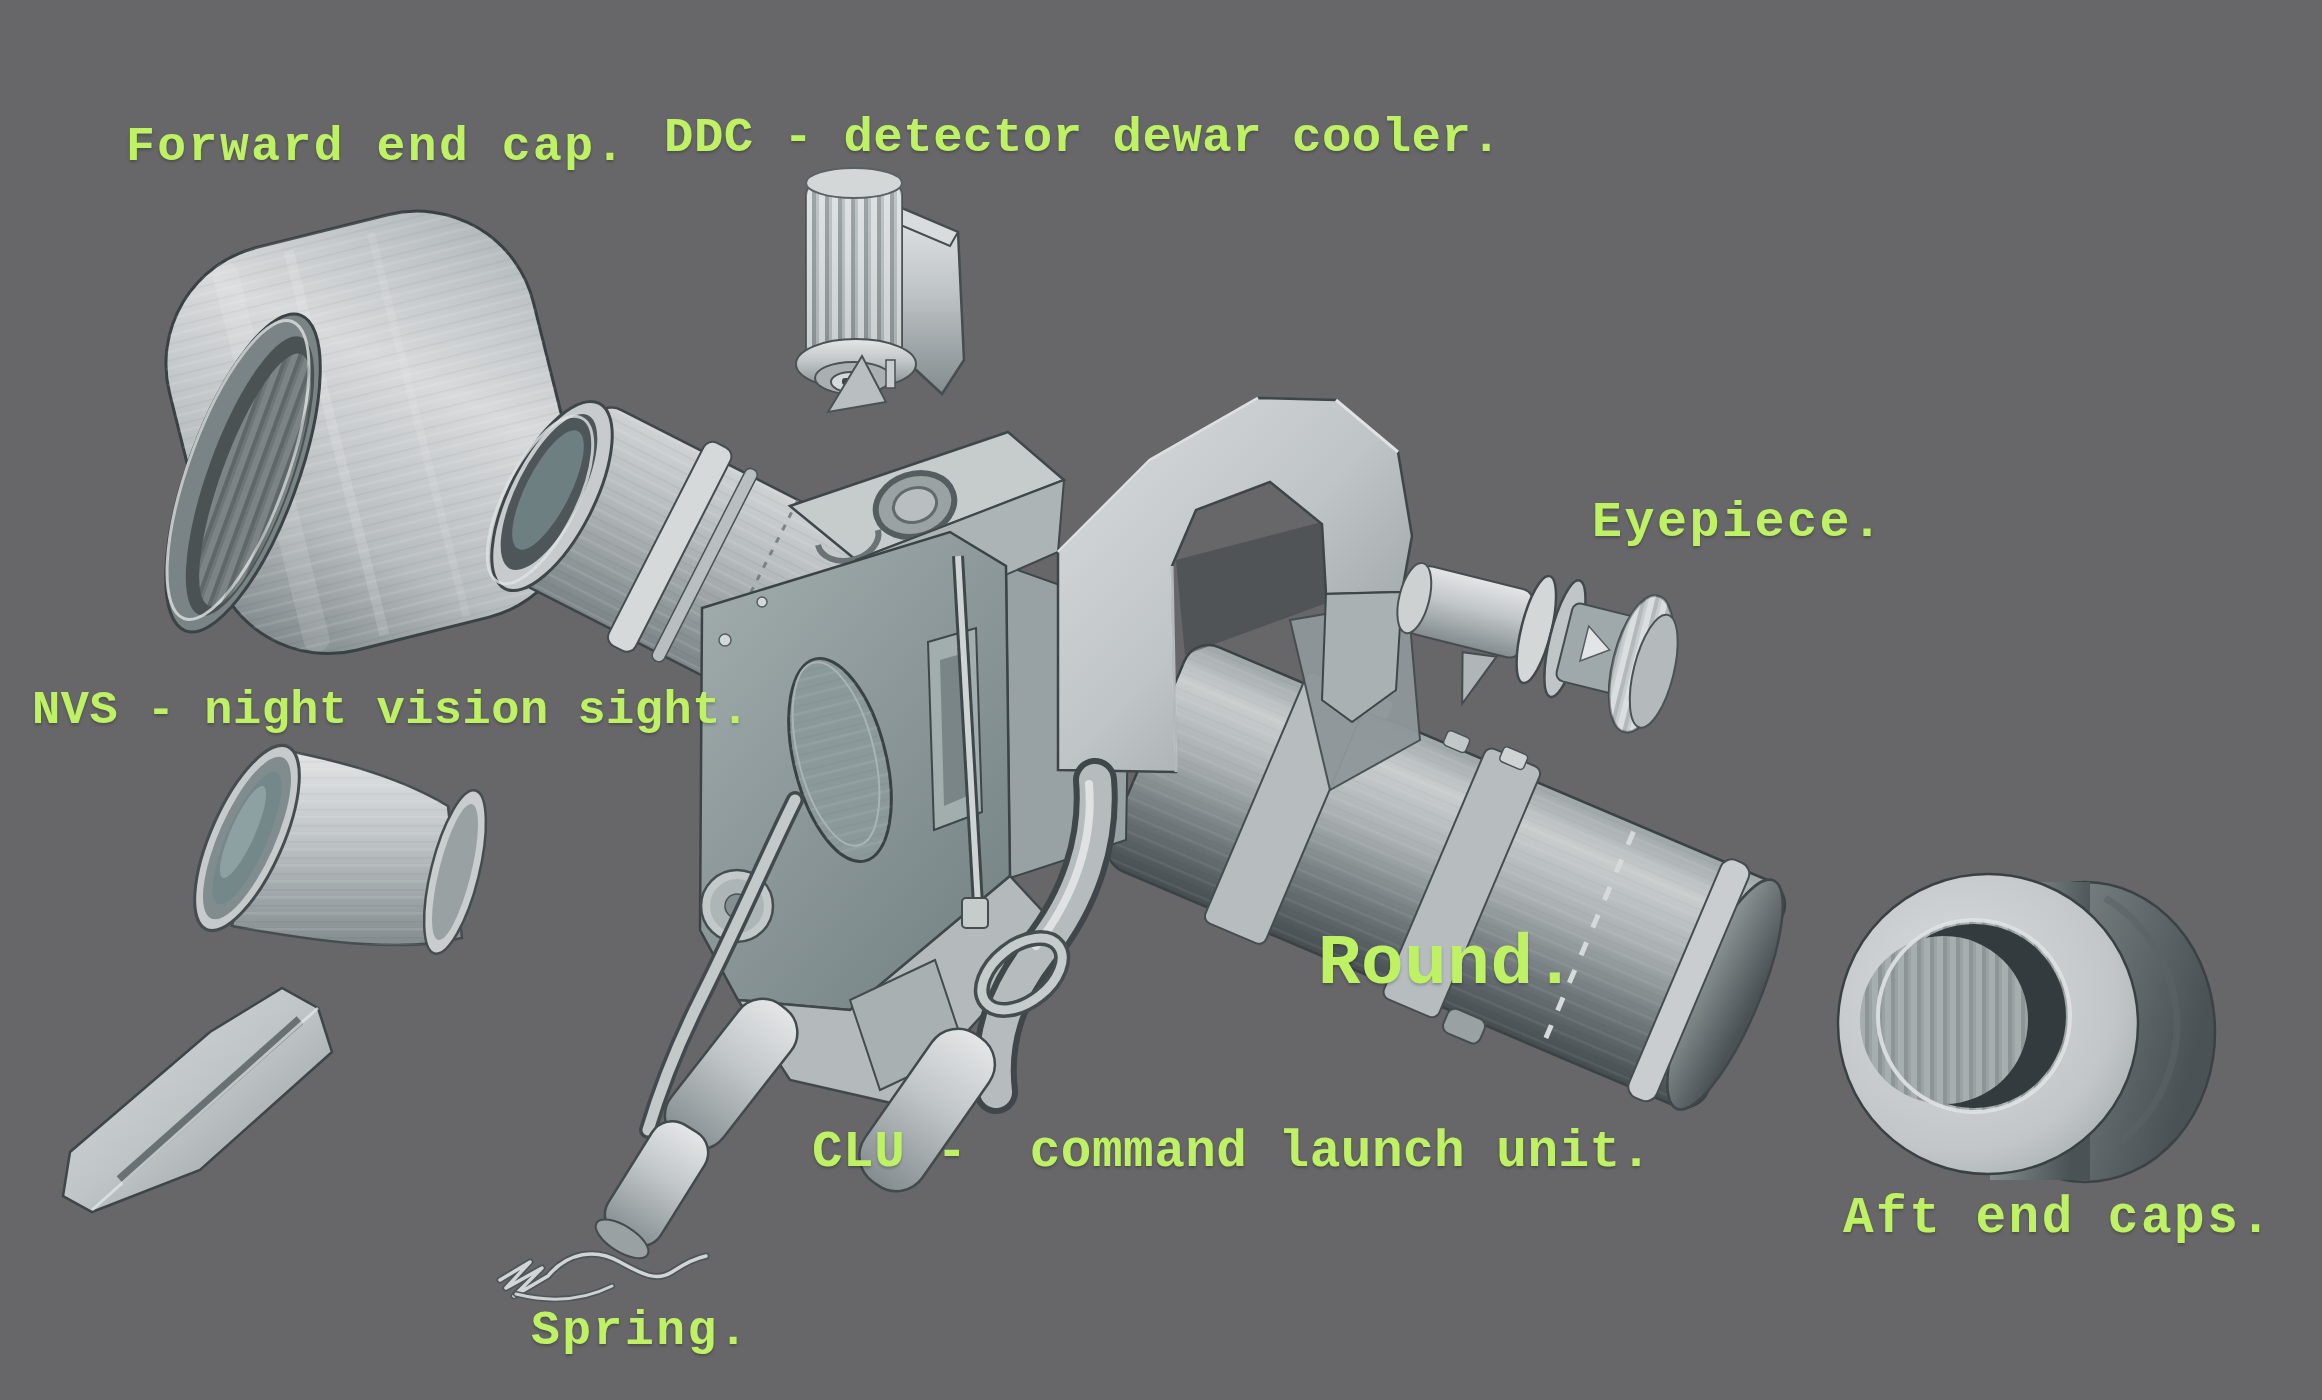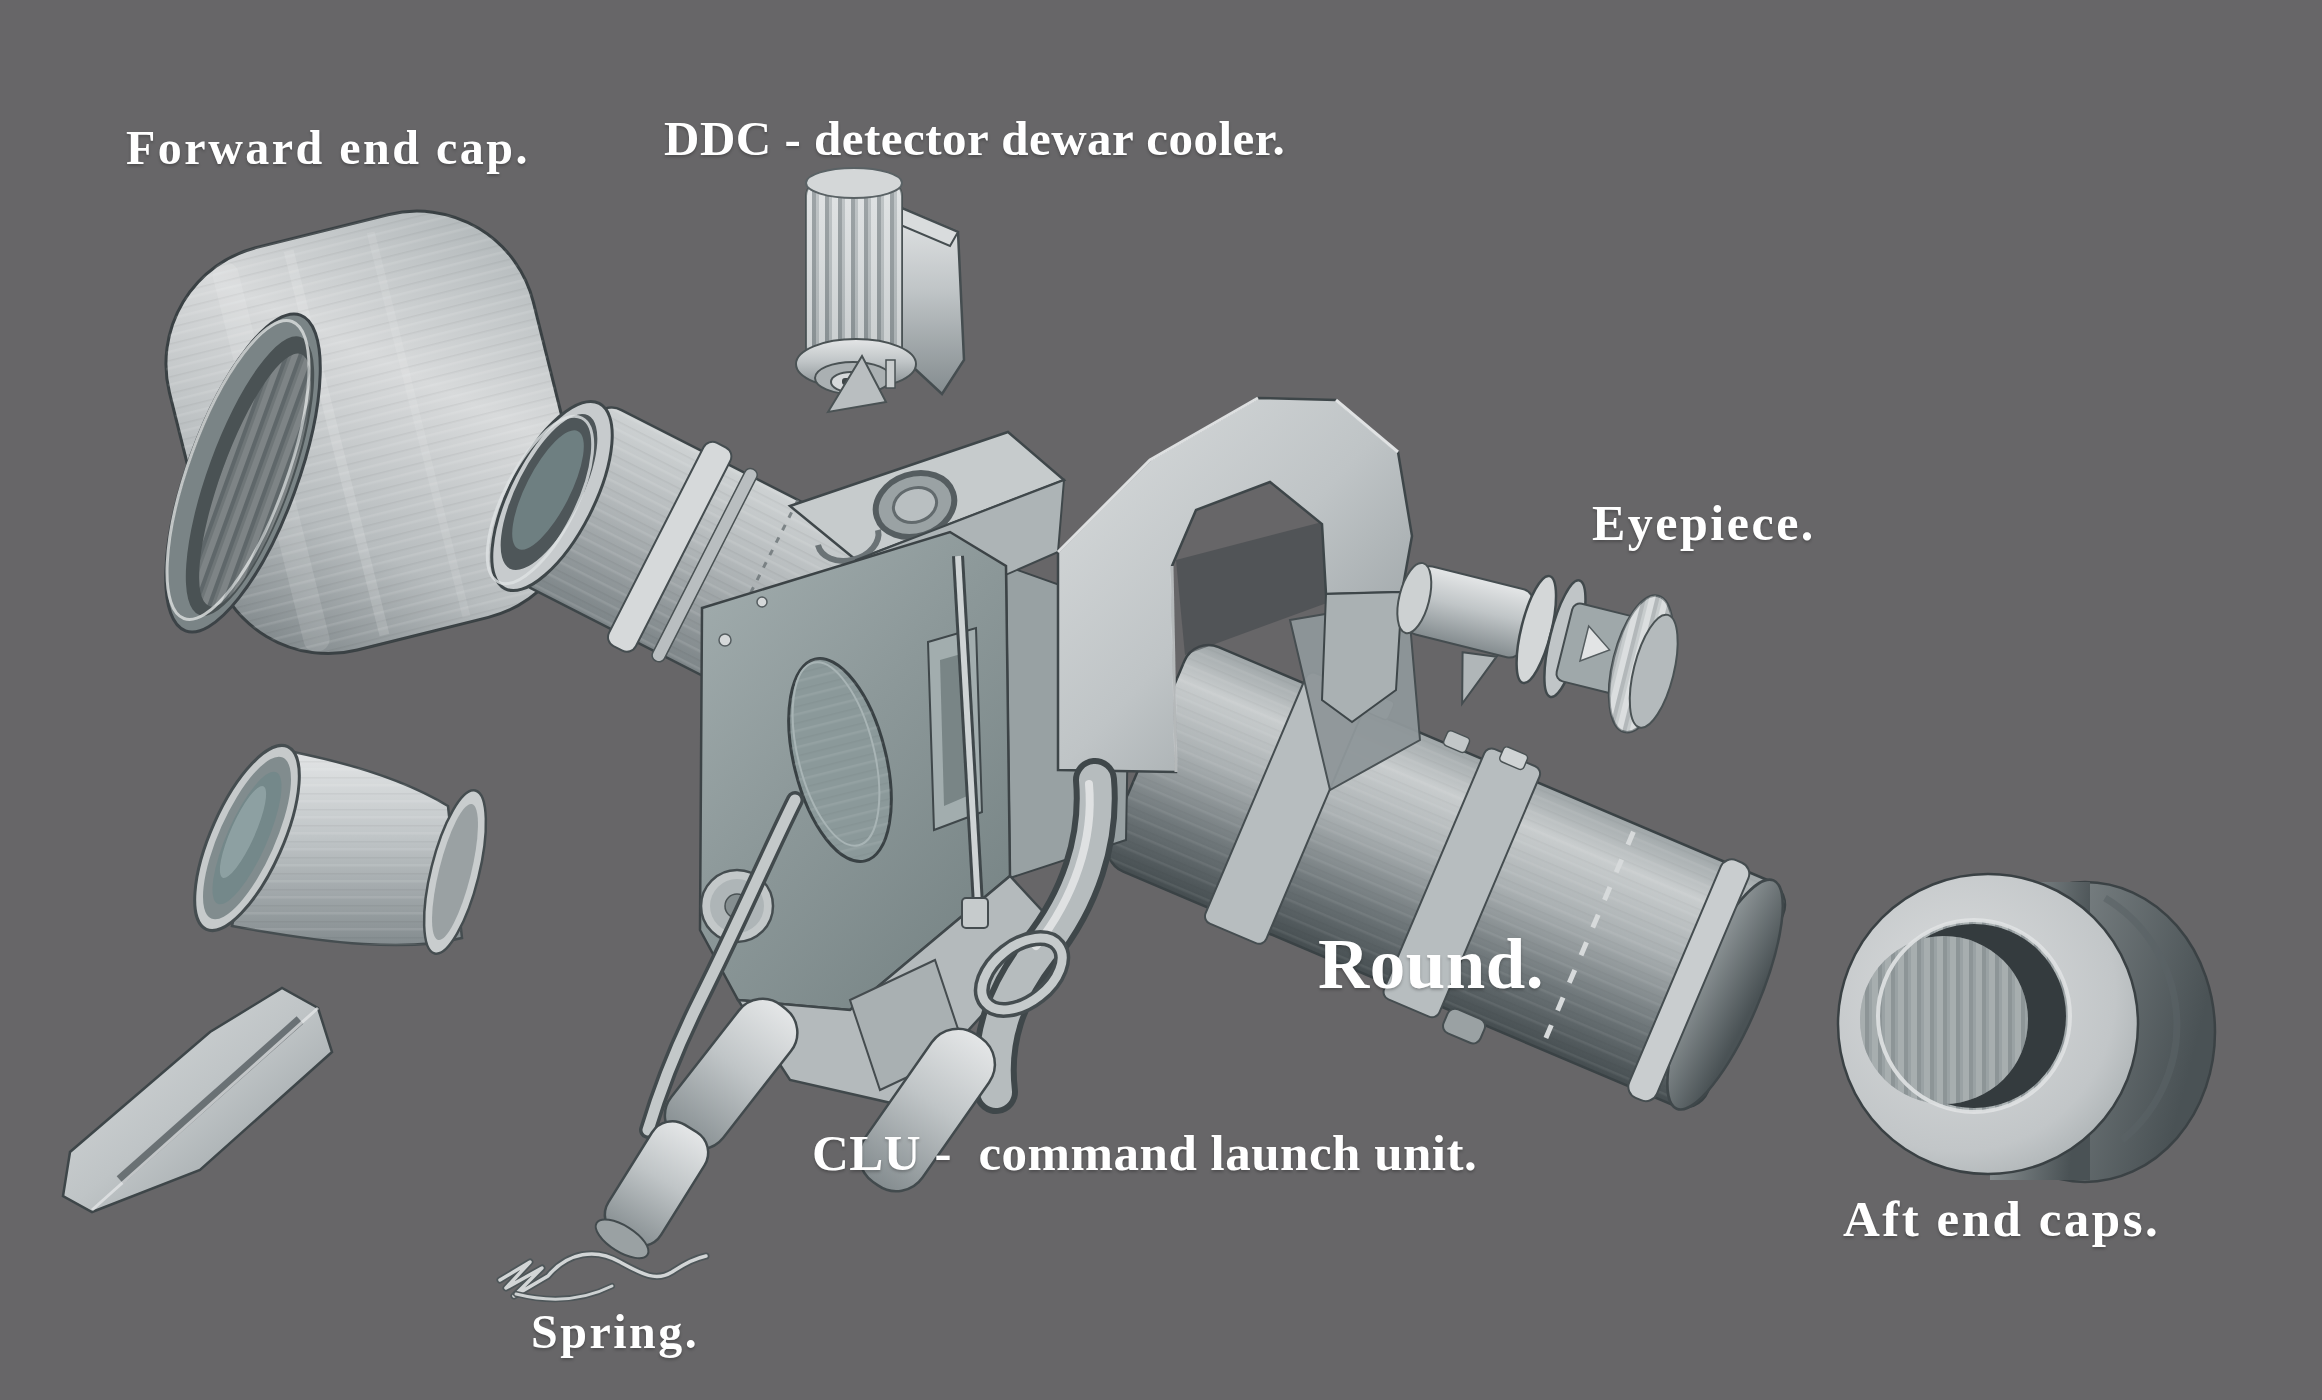--- a/index.html
+++ b/index.html
@@ -3,23 +3,23 @@
 <meta charset="utf-8">
 <style>
   html,body{margin:0;padding:0;background:#676668;}
   .stage{
     position:relative;width:2322px;height:1400px;overflow:hidden;
     background:#676668;
     font-family:"Liberation Sans", sans-serif;
   }
   .stage svg{position:absolute;left:0;top:0;}
   .label{
-    position:absolute;color:#ffffff;white-space:pre;
+    position:absolute;color:#bef264;white-space:pre;
     text-shadow:0 2px 3px rgba(0,0,0,0.25);
-    font-family:Liberation Serif, serif;
+    font-family:Liberation Mono, monospace;
   }
   
   .font-a{font-weight:700;letter-spacing:2.5px;}
   
   .font-b{font-weight:700;letter-spacing:0.5px;text-align:center;}
   .l-forward{left:126px;top:120px;font-size:48px;}
   .l-ddc{left:664px;top:110px;font-size:49px;}
   .l-eyepiece{left:1592px;top:494px;font-size:50px;}
   .l-nvs{left:32px;top:684px;font-size:47px;}
   .l-round{left:1318px;top:924px;font-size:71px;}
@@ -254,18 +254,19 @@
     <path d="M 500 1280 L 530 1262 L 506 1288 L 542 1268 L 514 1296 L 548 1276 C 568 1252 596 1248 620 1262 C 642 1274 656 1282 672 1272 C 684 1264 696 1258 706 1256" fill="none" stroke="#4e5659" stroke-width="7" stroke-linecap="round" stroke-linejoin="round"></path>
     <path d="M 500 1280 L 530 1262 L 506 1288 L 542 1268 L 514 1296 L 548 1276 C 568 1252 596 1248 620 1262 C 642 1274 656 1282 672 1272 C 684 1264 696 1258 706 1256" fill="none" stroke="#d2d5d6" stroke-width="3.5" stroke-linecap="round" stroke-linejoin="round"></path>
     <path d="M 516 1294 C 556 1304 588 1298 612 1286" fill="none" stroke="#4e5659" stroke-width="6" stroke-linecap="round"></path>
     <path d="M 516 1294 C 556 1304 588 1298 612 1286" fill="none" stroke="#cdd1d2" stroke-width="3" stroke-linecap="round"></path>
   </g>
 </svg>
 
   <div class="label font-a l-forward">Forward end cap.</div>
   <div class="label font-b l-ddc">DDC - detector dewar cooler.</div>
   <div class="label font-a l-eyepiece">Eyepiece.</div>
+  <div class="label font-b l-nvs">NVS - night vision sight.</div>
   <div class="label font-b l-round">Round.</div>
   <div class="label font-b l-clu">CLU -  command launch unit.</div>
   <div class="label font-a l-aft">Aft end caps.</div>
   <div class="label font-a l-spring">Spring.</div>
 
 </div>
 
 </body></html>

